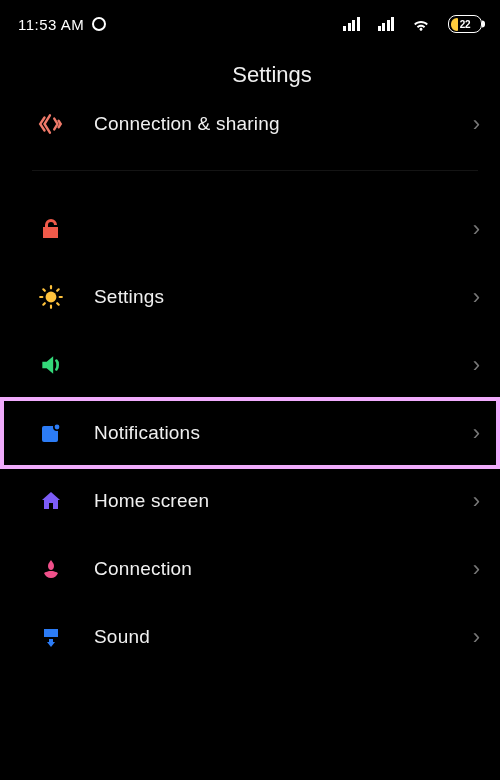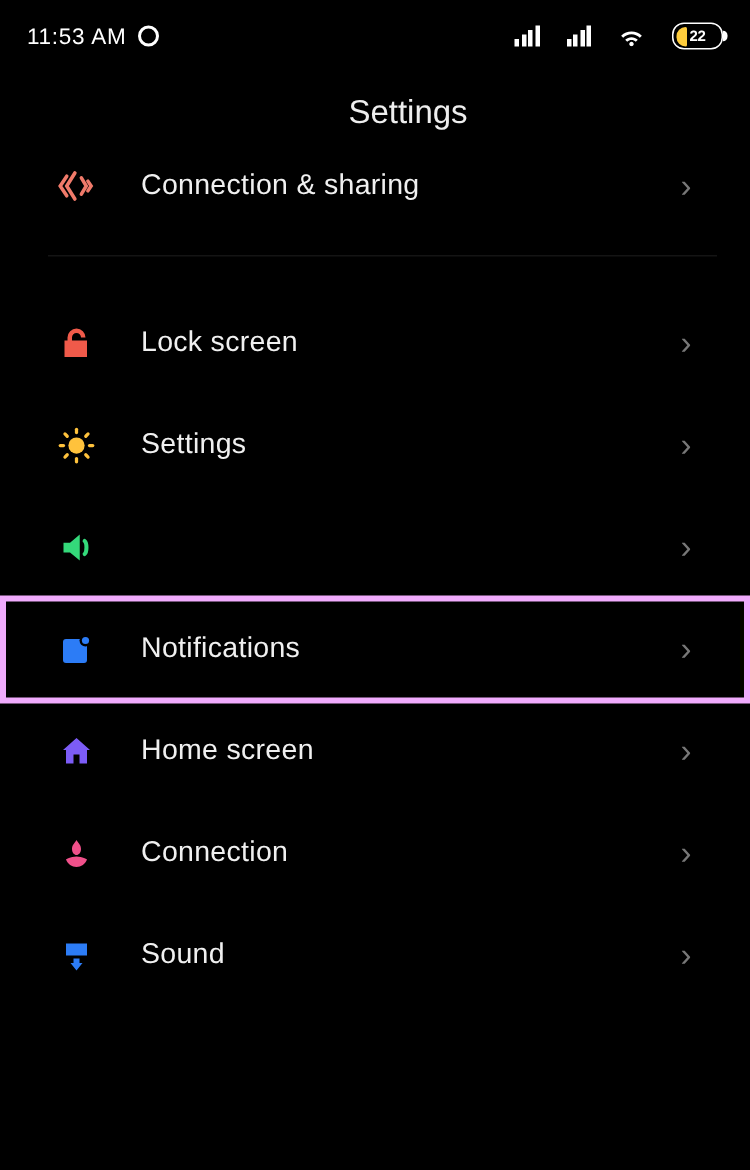--- a/index.html
+++ b/index.html
@@ -44,21 +44,21 @@
     font-weight: 400;
     margin-top: 22px;
     color: #eee;
     padding-left: 44px;
   }
 
   .row {
     display: flex;
     align-items: center;
     height: 72px;
-    padding: 0 35px 0 32px;
+    padding: 0 16px 0 32px;
     cursor: pointer;
     background: transparent;
     border: 4px solid transparent;
     box-sizing: border-box;
     margin-bottom: -4px;
   }
   .row .icon-wrap {
     width: 30px;
     display:flex; align-items:center; justify-content:center;
   }
@@ -137,21 +137,20 @@
 </div>
 
 <div class="divider"></div>
 
 <div class="row">
   <span class="icon-wrap">
     <svg width="24" height="24" viewBox="0 0 24 24">
         <path fill="#f05a4a" d="M6 10V8a6 6 0 0 1 12 0h-3a3 3 0 0 0-6 0v2h10v11H4V10h2z"></path>
       </svg>
   </span>
-  <span class="label">Lock screen</span>
   <span class="chev">›</span>
 </div>
 
 <div class="row">
   <span class="icon-wrap">
     <svg width="26" height="26" viewBox="0 0 24 24">
         <circle cx="12" cy="12" r="5" fill="#ffc23c"></circle>
         <g stroke="#ffc23c" stroke-width="2" stroke-linecap="round">
           <line x1="12" y1="2" x2="12" y2="4"></line>
           <line x1="12" y1="20" x2="12" y2="22"></line>

